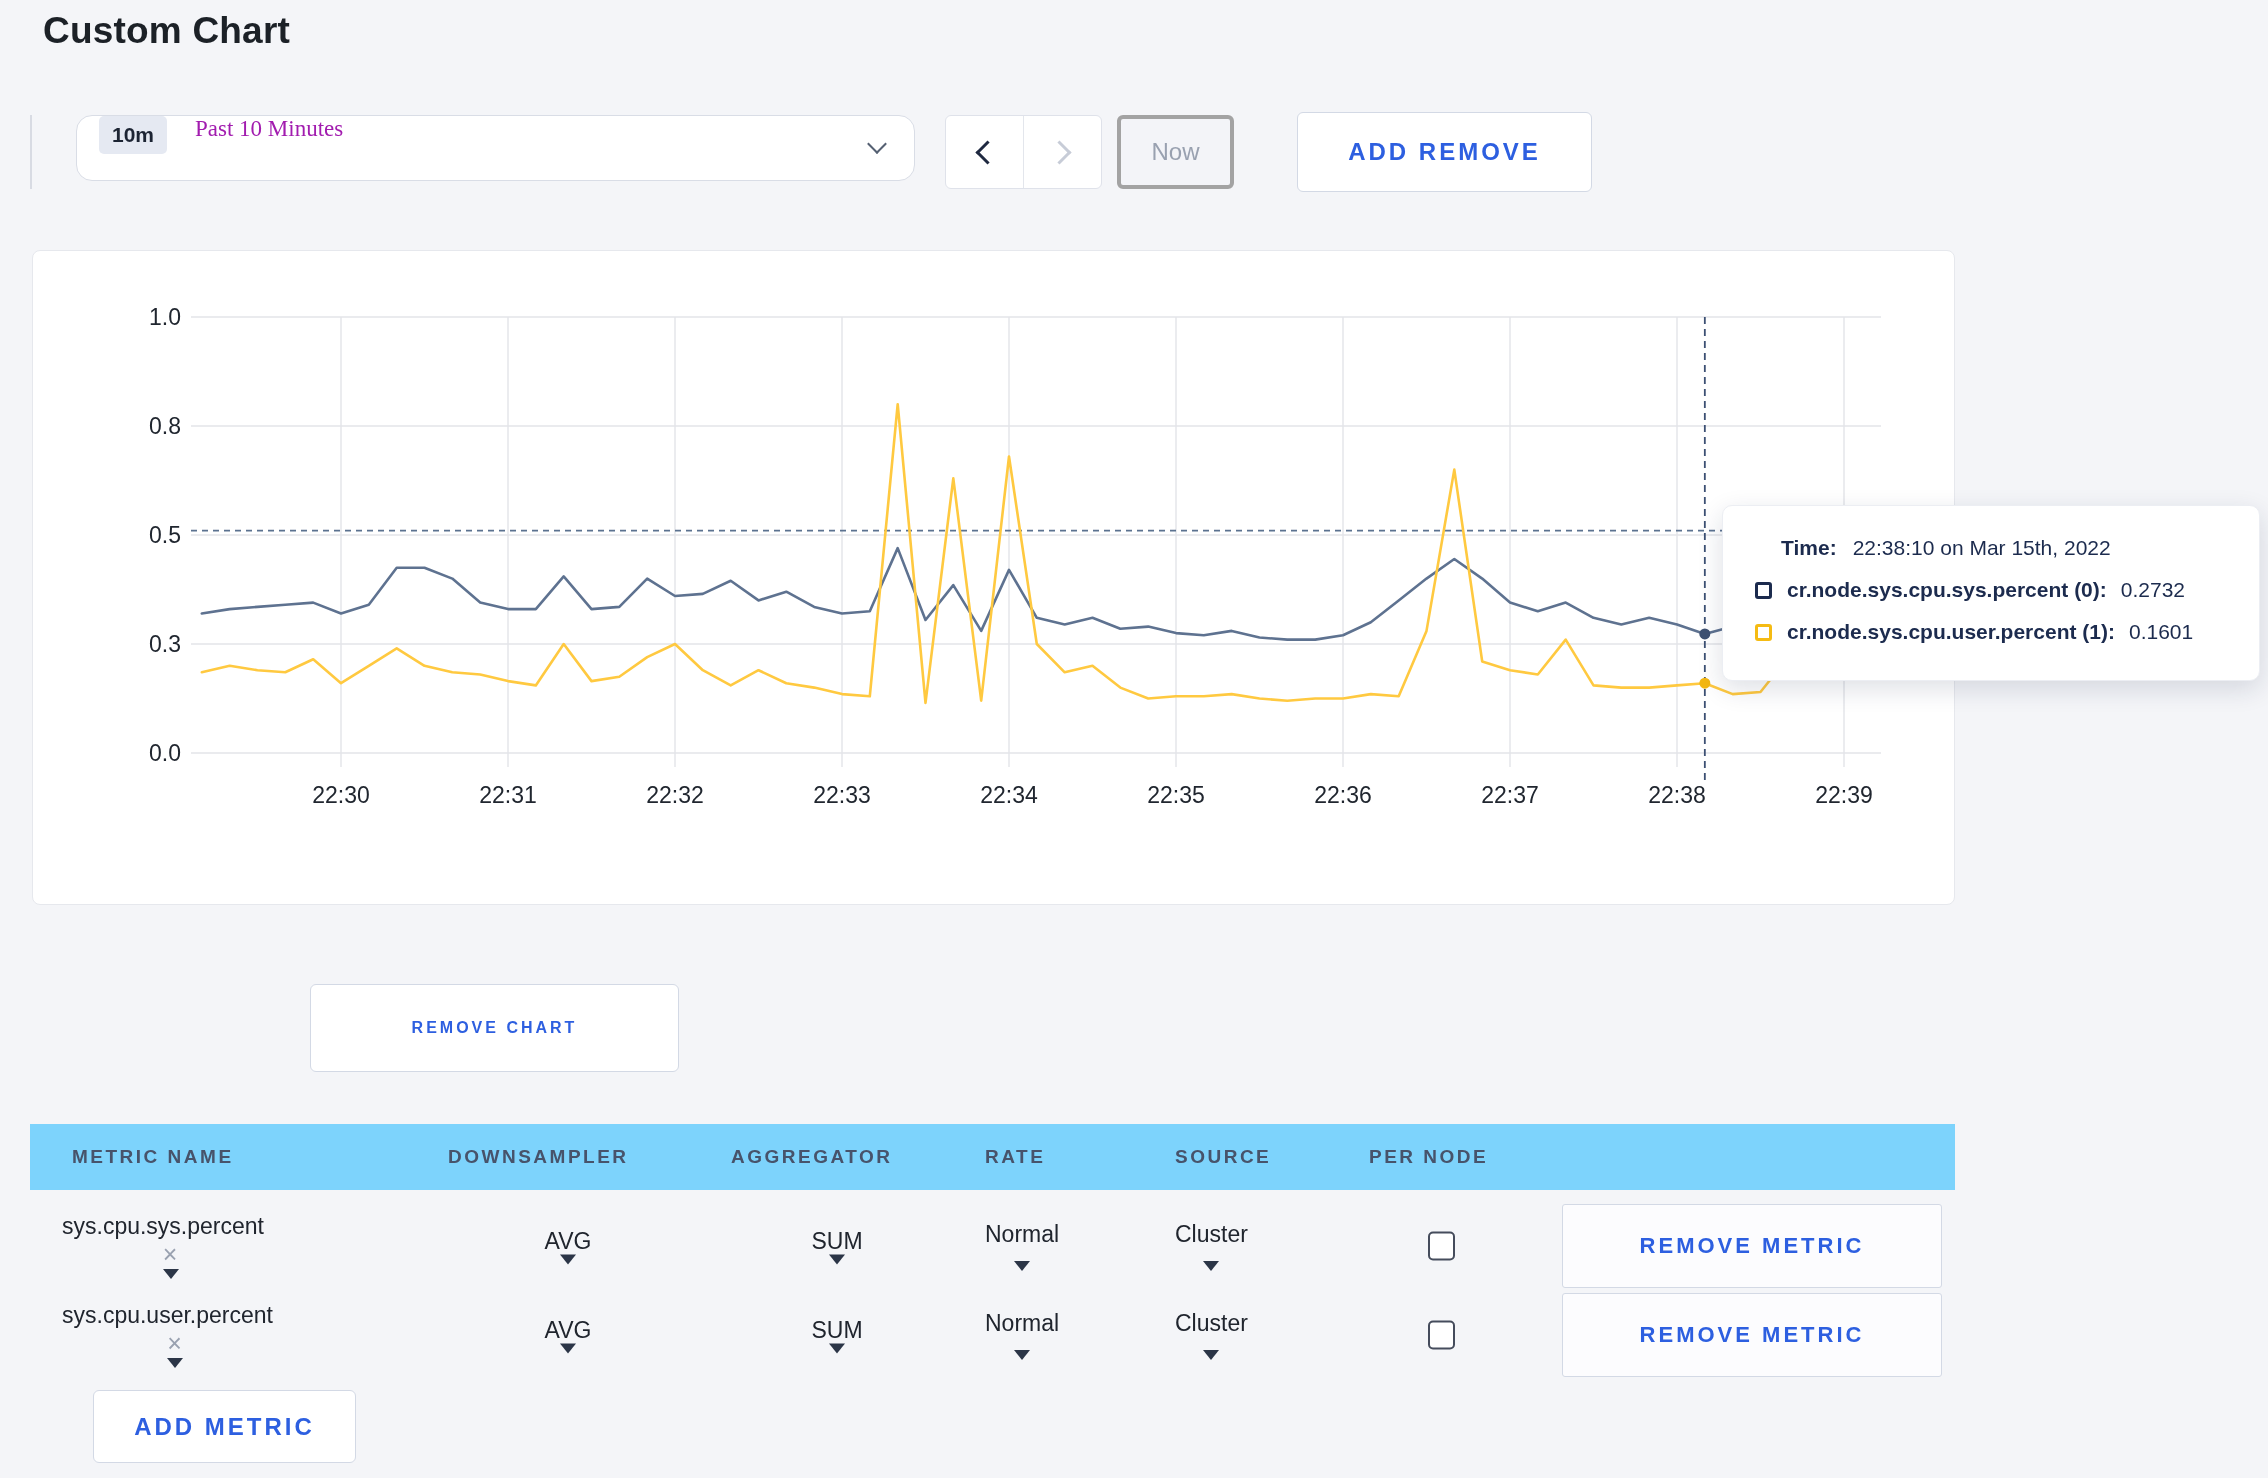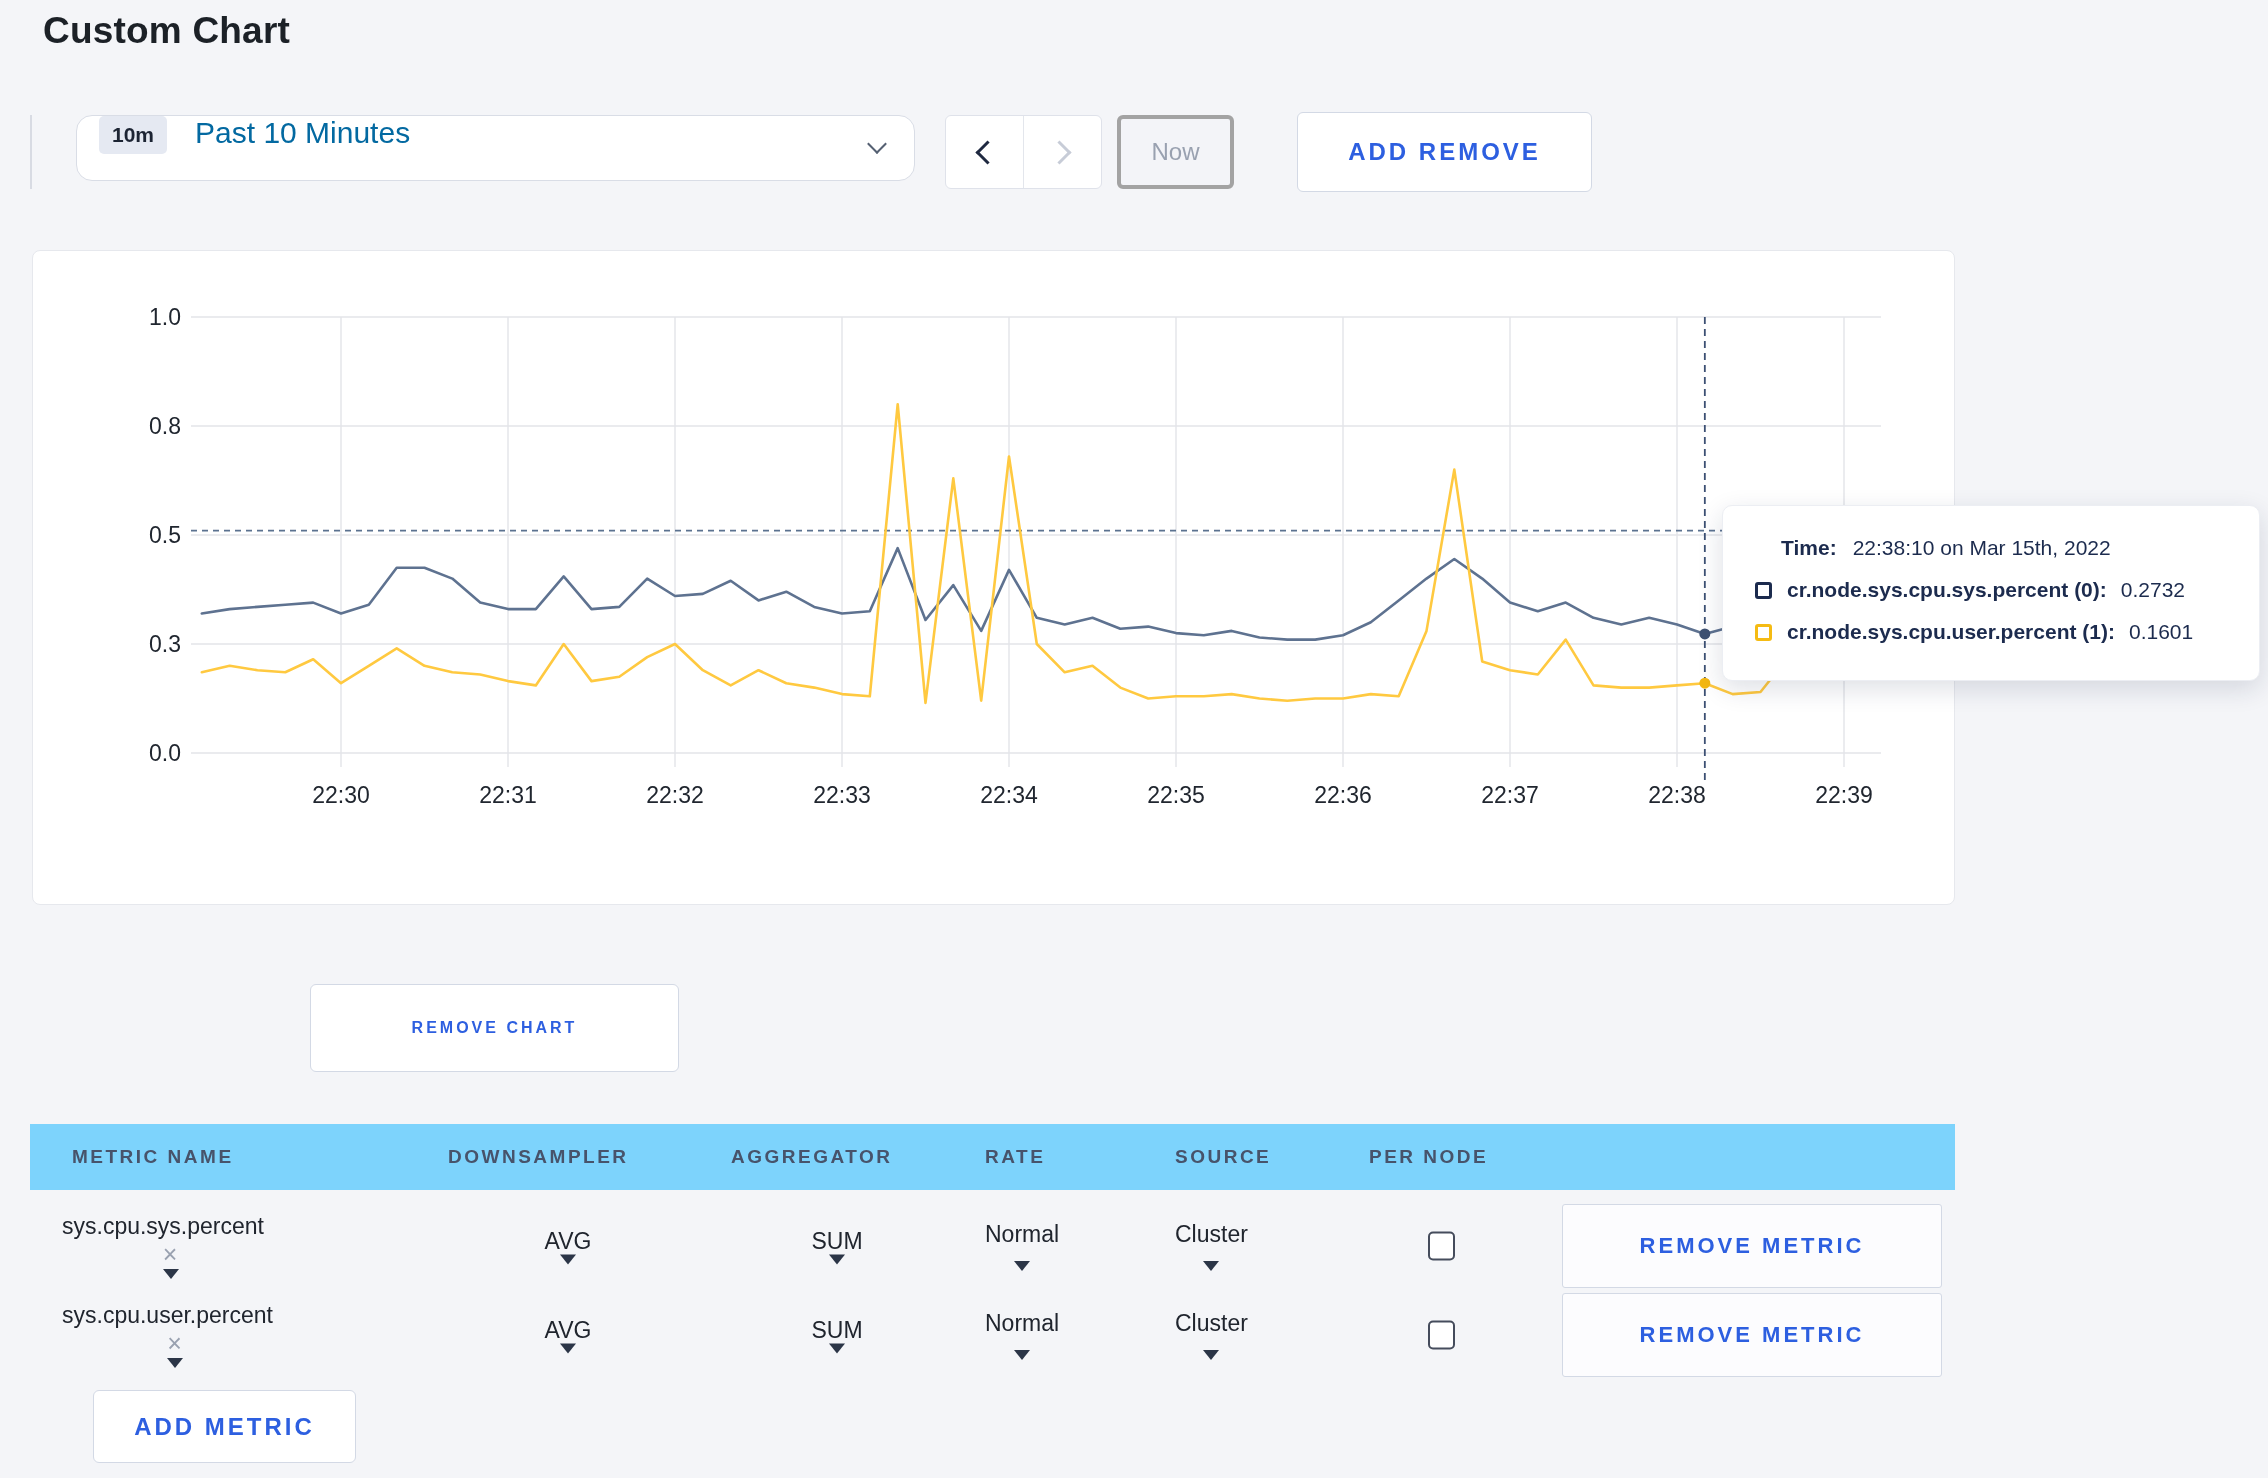--- a/index.html
+++ b/index.html
@@ -17,21 +17,21 @@
 
   .time-select {
     left:76px; top:115px; width:839px; height:66px;
     background:#fff; border:1px solid #d9dde6; border-radius:16px;
     display:flex; align-items:flex-start; cursor:pointer;
   }
   .tw-badge {
     margin-left:22px; background:#e5e9f2; border-radius:5px;
     padding:7px 13px; font-size:21px; font-weight:700; color:#1c2433;
   }
-  .tw-label { margin-left:28px; font-size:30px; color:#0369a1; }
+  .tw-label { margin-left:28px; font-size:23px; color:#a21caf;font-family:Liberation Serif, serif; }
   .chev-down {
     width:14px; height:14px; border-right:2px solid #556072; border-bottom:2px solid #556072;
     transform:rotate(45deg); margin-top:-7px;
   }
   .time-select .chev-down { position:absolute; right:30px; top:50%; margin-top:-11px; }
 
   .nav-group {
     left:945px; top:115px; width:157px; height:74px;
     background:#fff; border:1px solid #dfe2ea; border-radius:6px; display:flex;
   }

